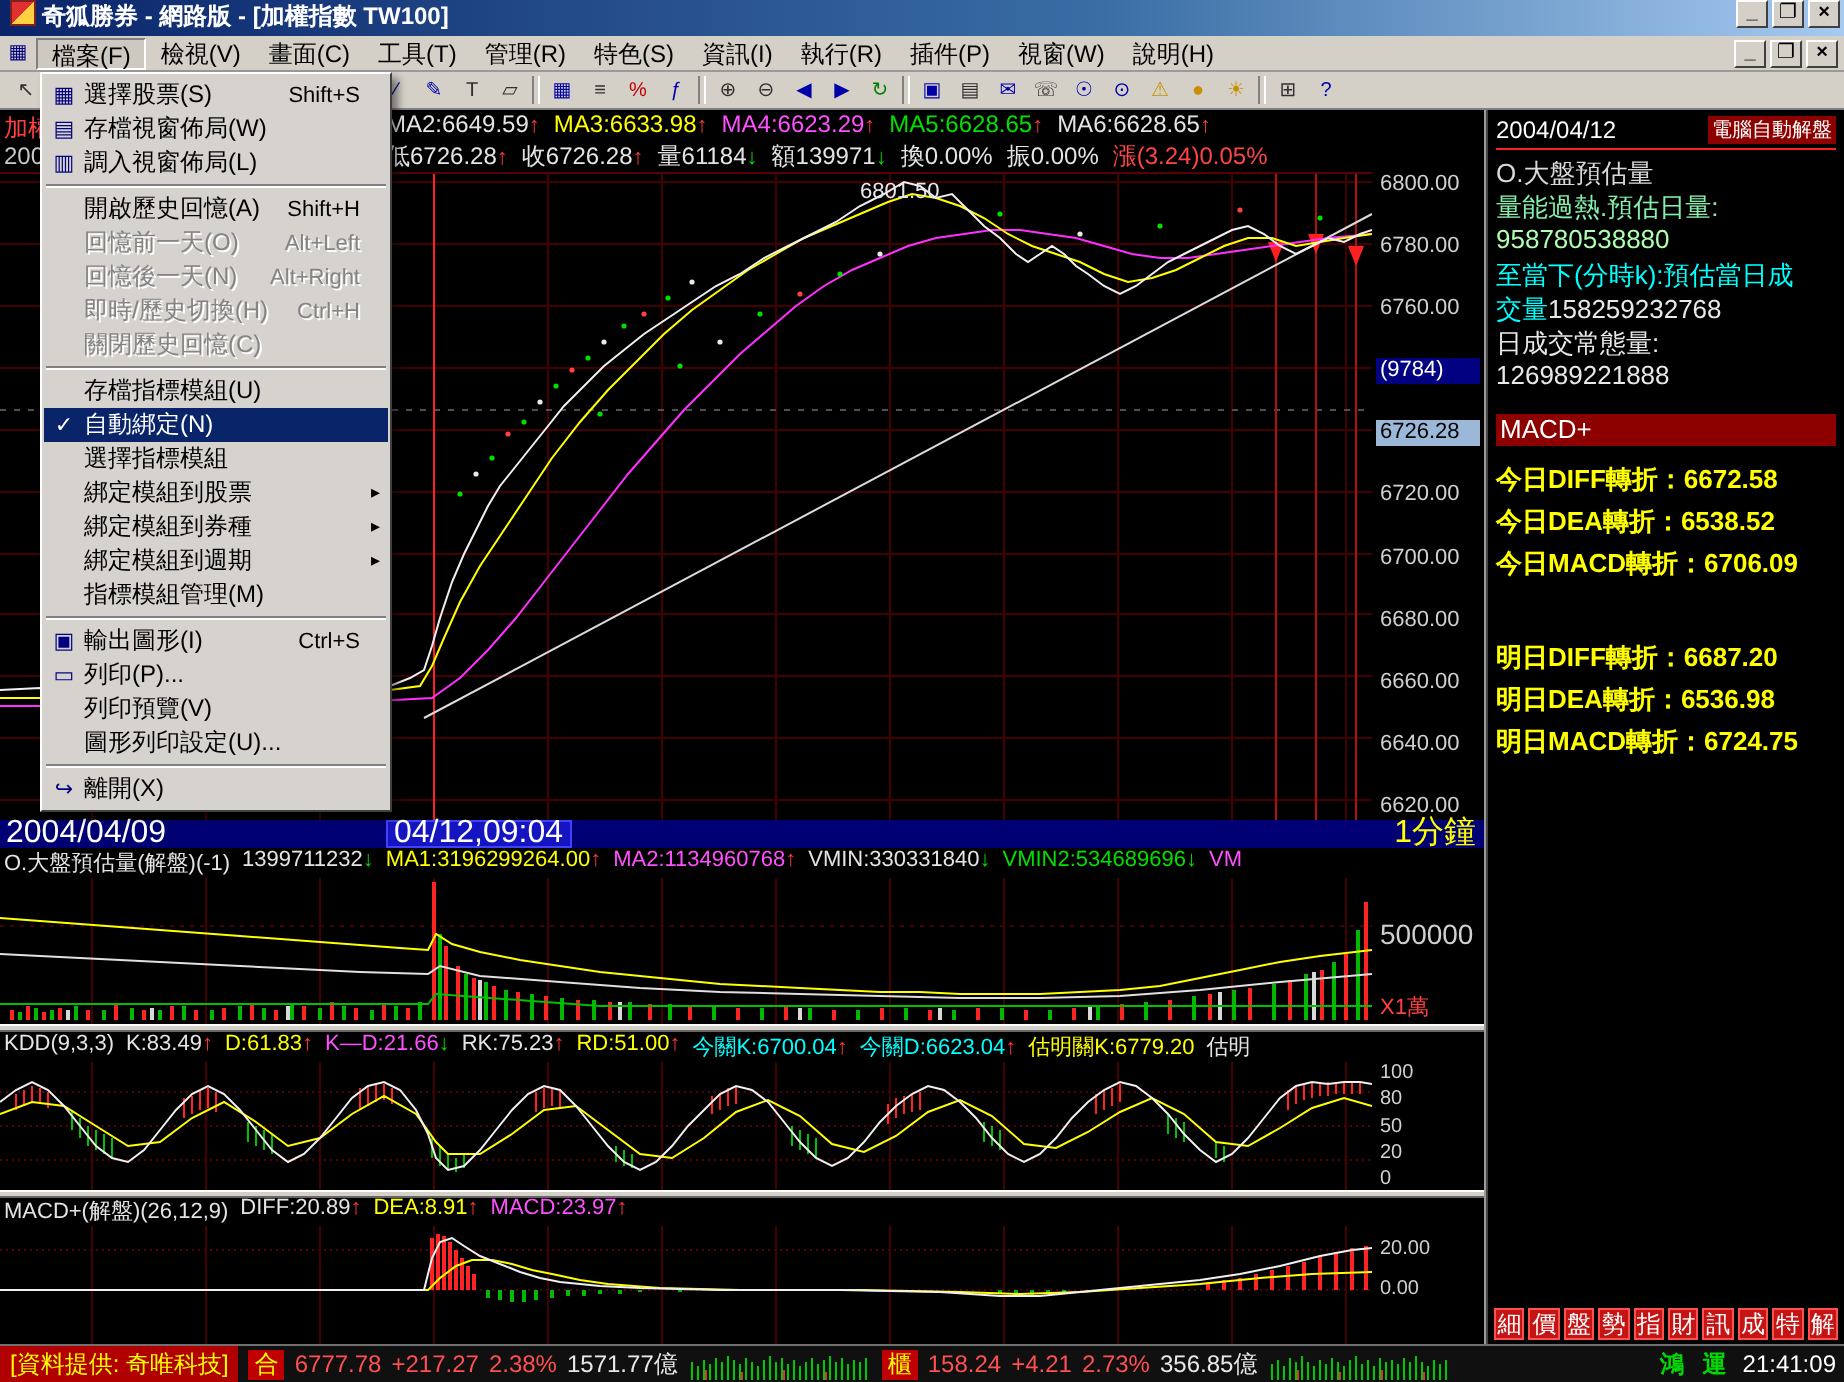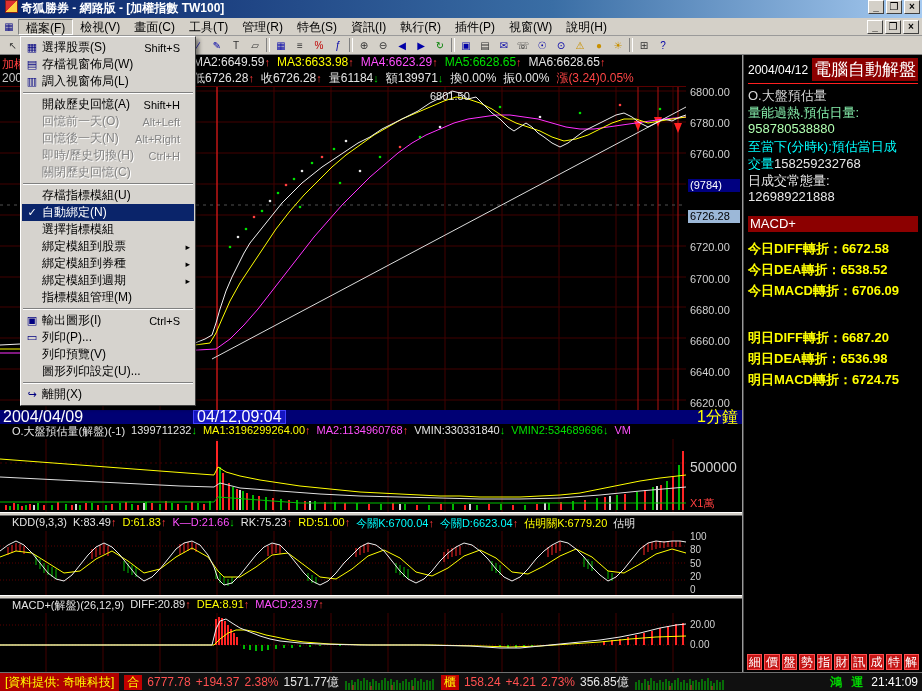--- a/index.html
+++ b/index.html
@@ -39,41 +39,41 @@
   .main-chart{position:absolute;left:0;top:31px;width:686px;height:324px;border-top:1px solid #5a0000}
   .peak-label{position:absolute;left:430px;top:3px;color:#e8e8e8;font-size:11px}
   .price-scale{position:absolute;left:688px;top:31px;width:52px;height:324px;display:flex;flex-direction:column;justify-content:space-between}
   .tick{font-size:11px;color:#d0d0d0;height:13px;line-height:13px;padding-left:2px;white-space:nowrap}
   .tick.mark-count{background:#000080;color:#fff}
   .tick.mark-price{background:#9cb8d8;color:#000}
   .datebar{position:absolute;left:0;top:355px;width:742px;height:14px;background:#000074;color:#fff;font-size:16px;line-height:14px}
   .db-left{position:absolute;left:3px}
   .db-cursor{position:absolute;left:193px;background:#1414c0;border:1px solid #4040ff;padding:0 3px;line-height:12px}
   .db-right{position:absolute;right:4px;color:#ffff00}
-  .pane-header{position:absolute;left:0;width:742px;height:15px;white-space:nowrap;overflow:hidden;font-size:11px;padding-left:12px}
+  .pane-header{position:absolute;left:0;width:742px;height:15px;white-space:nowrap;overflow:hidden;font-size:11px;padding-left:2px}
   .pane-header .segs2{display:inline-flex;gap:6px}
   .vol-header{top:369px}.kdd-header{top:461px}.macd-header{top:543px}
   .vol-chart{position:absolute;left:0;top:384px;width:686px;height:73px}
   .kdd-chart{position:absolute;left:0;top:476px;width:686px;height:64px}
   .macd-chart{position:absolute;left:0;top:558px;width:686px;height:60px}
   .split{position:absolute;left:0;width:742px;height:4px;background:#d4d0c8;border-top:1px solid #fff;border-bottom:1px solid #666}
   .split1{top:457px}.split2{top:540px}
   .vol-scale{position:absolute;left:688px;top:384px;width:52px;height:73px}
   .vs-top{position:absolute;top:20px;left:2px;color:#d0d0d0;font-size:14px}
   .vs-unit{position:absolute;bottom:1px;left:2px;color:#ff4040;font-size:11px}
   .kdd-scale{position:absolute;left:688px;top:476px;width:52px;height:64px;display:flex;flex-direction:column;justify-content:space-between}
   .kdd-scale .tick{height:11px;line-height:11px;font-size:10px}
   .macd-scale{position:absolute;left:688px;top:558px;width:52px;height:60px}
   .ms-a{position:absolute;top:6px;left:2px;color:#d0d0d0;font-size:10px}
   .ms-b{position:absolute;top:26px;left:2px;color:#d0d0d0;font-size:10px}
   
   .right-panel{position:absolute;left:742px;top:0;width:180px;height:617px;background:#000;border-left:2px ridge #9a9a9a;font-size:13px;padding:3px 4px}
   .rp-head{display:flex;align-items:center;border-bottom:1px solid #ff2020;padding-bottom:2px}
   .rp-date{color:#fff;font-size:12px}
-  .rp-title{margin-left:auto;background:#8c0000;color:#fff;padding:0 2px;font-size:17px}
+  .rp-title{margin-left:auto;background:#8c0000;color:#fff;padding:0 2px;font-size:10px}
   .rp-ind{color:#d8d8d8;margin-top:3px;height:17px}
   .rp-line{height:17px;white-space:nowrap}
   .g{color:#86efac}.g2{color:#b0ffb0}.c{color:#00ffff}.w{color:#e8e8e8}
   .rp-macd{margin-top:10px;background:#8c0000;color:#fff;padding:0 2px;height:16px;line-height:16px}
   .rp-block{margin-top:8px}
   .rp-block.tmr{margin-top:26px}
   .rp-yl{height:21px;color:#ffff00;font-weight:bold;white-space:nowrap;font-size:13px}
   .rp-hotkeys{position:absolute;left:3px;right:3px;bottom:2px;display:flex;gap:2px}
   .hk{flex:1;background:#c41414;border:1px solid #ff5050;color:#fff;text-align:center;height:16px;line-height:15px;font-size:12px}
   
@@ -541,21 +541,21 @@
         <span class="hk">特</span>
         <span class="hk">解</span>
       </div>
   </div>
 </div>
 
 <div class="statusbar">
   <span class="sb-provider">[資料提供: 奇唯科技]</span>
   <span class="sb-tag">合</span>
   <span class="sb-red">6777.78</span>
-  <span class="sb-red">+194.37</span>
+  <span class="sb-red">+217.27</span>
   <span class="sb-red">2.38%</span>
   <span class="sb-wht">1571.77億</span>
   <svg width="92" height="15" viewBox="0 0 92 15">
     <path stroke="#00c800" d="M2,15V6 M5,15V8 M8,15V5 M11,15V7 M14,15V4 M17,15V6 M20,15V3 M23,15V5 M26,15V7 M29,15V4 M32,15V6 M35,15V8 M38,15V5 M41,15V3 M44,15V6 M47,15V4 M50,15V7 M53,15V5 M56,15V8 M59,15V6 M62,15V4 M65,15V7 M68,15V5 M71,15V3 M74,15V6 M77,15V4 M80,15V7 M83,15V5 M86,15V6 M89,15V4"></path>
     <path stroke="#e03030" d="M9,15V10 M27,15V11 M48,15V10 M69,15V11"></path>
   </svg>
   <span class="sb-tag">櫃</span>
   <span class="sb-red">158.24</span>
   <span class="sb-red">+4.21</span>
   <span class="sb-red">2.73%</span>

